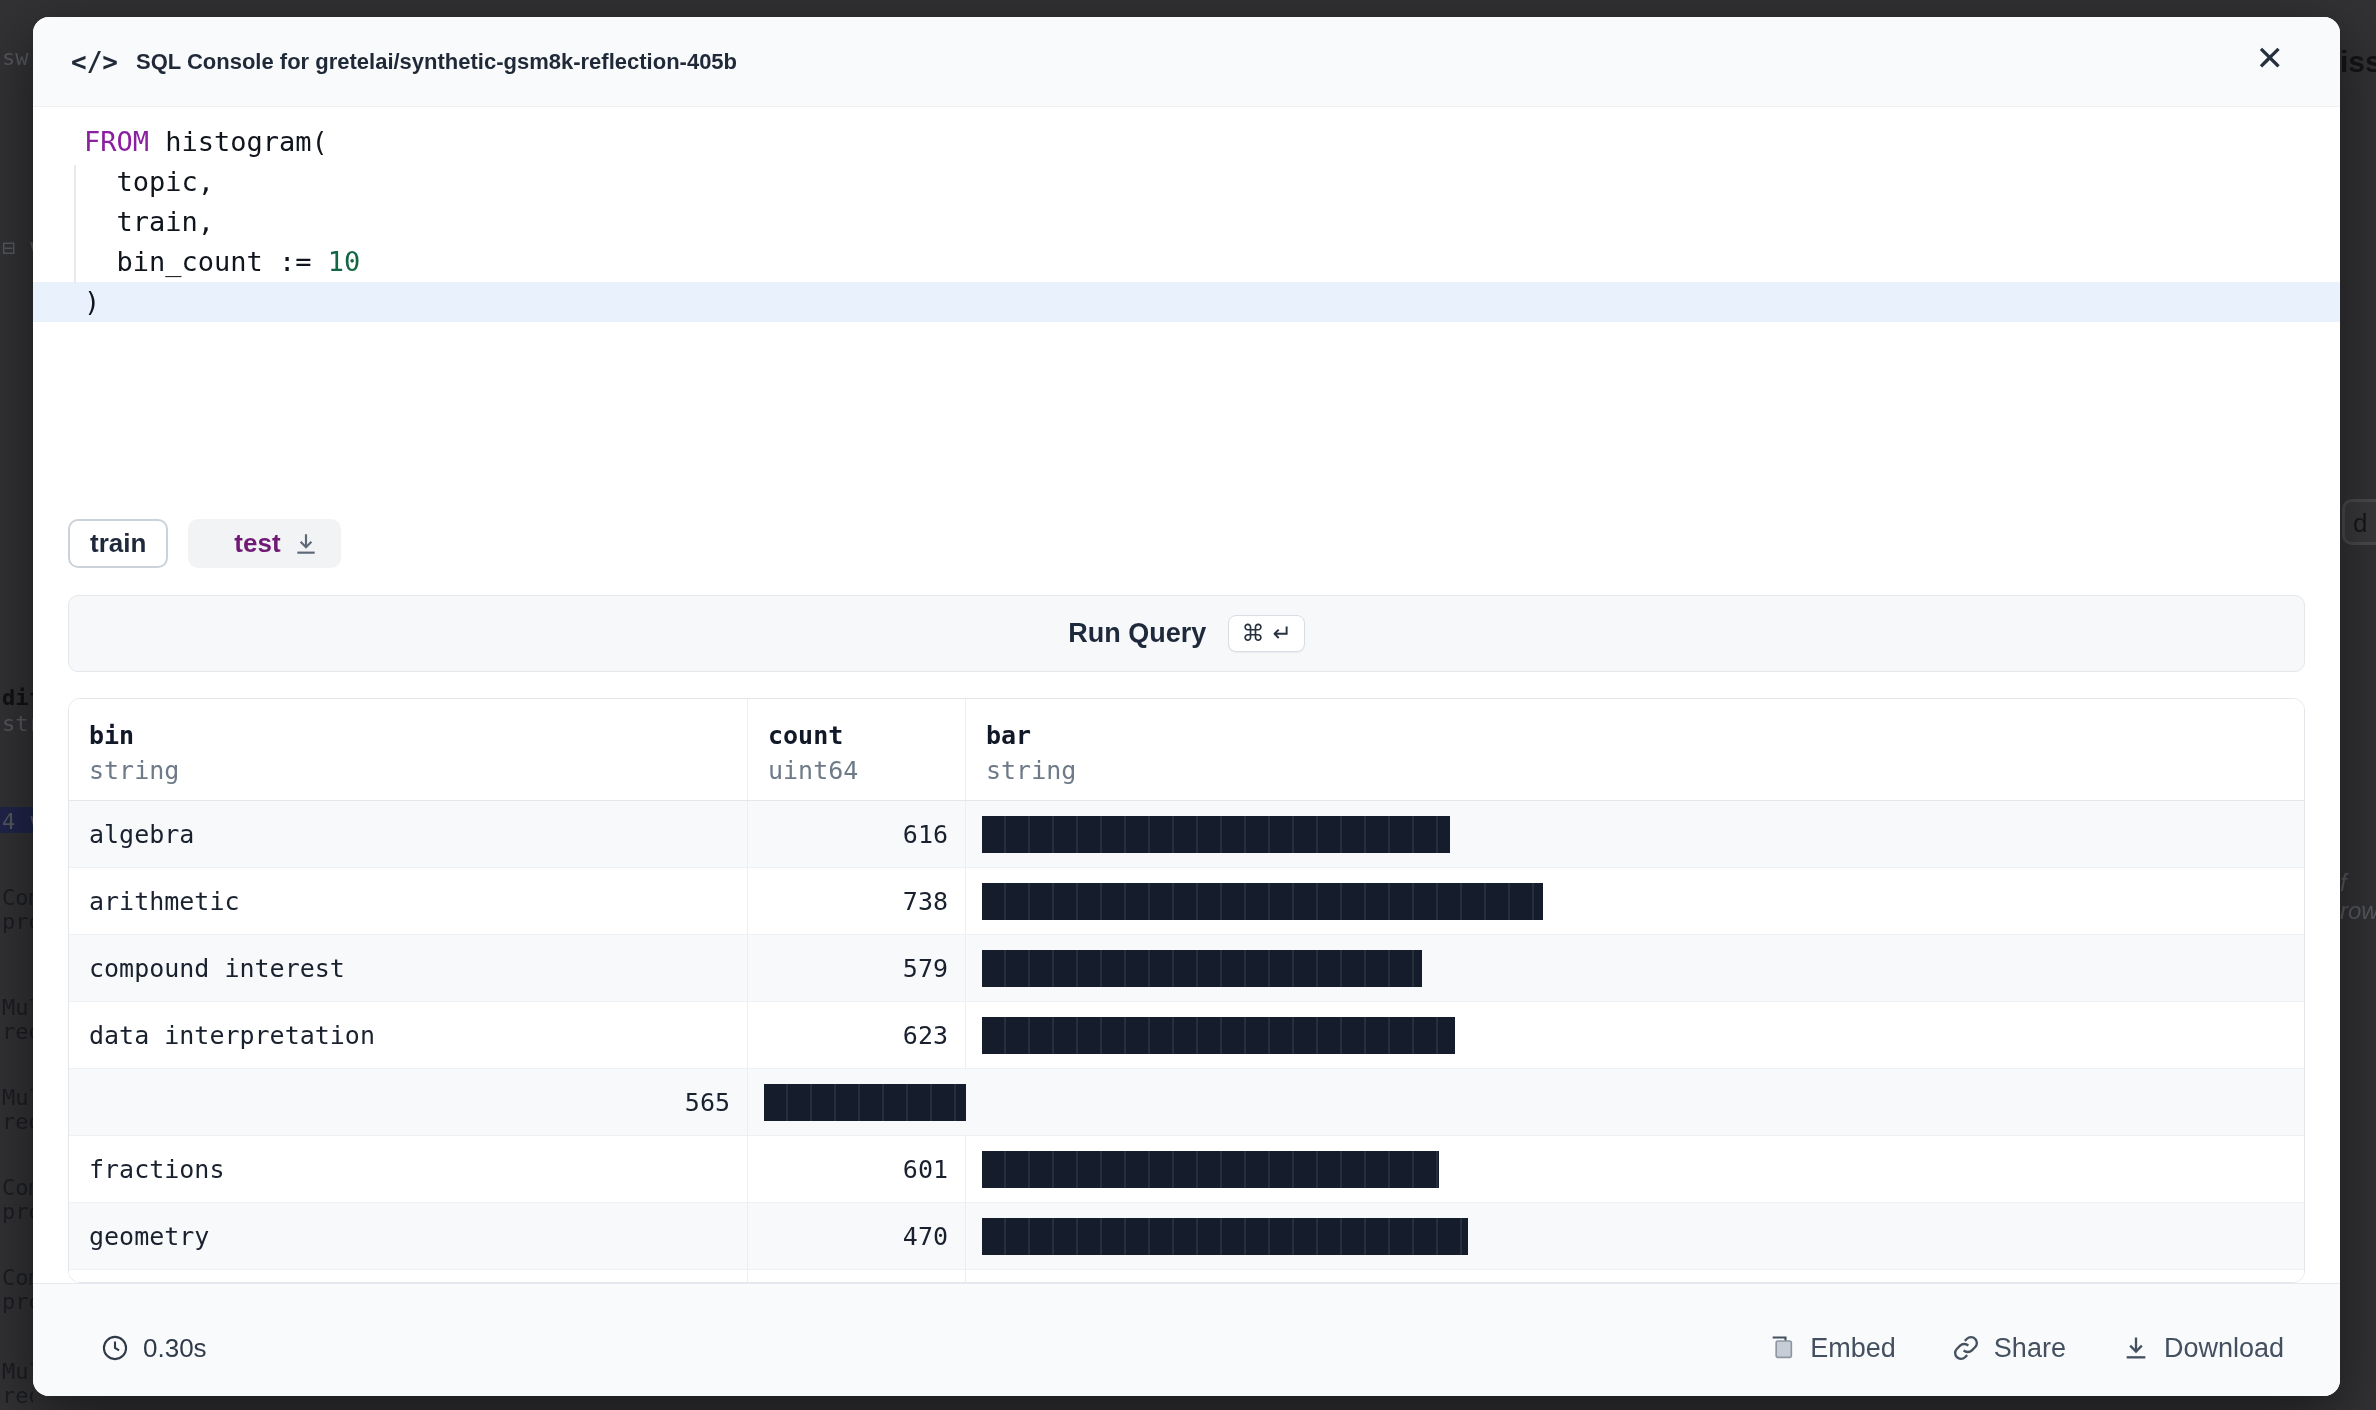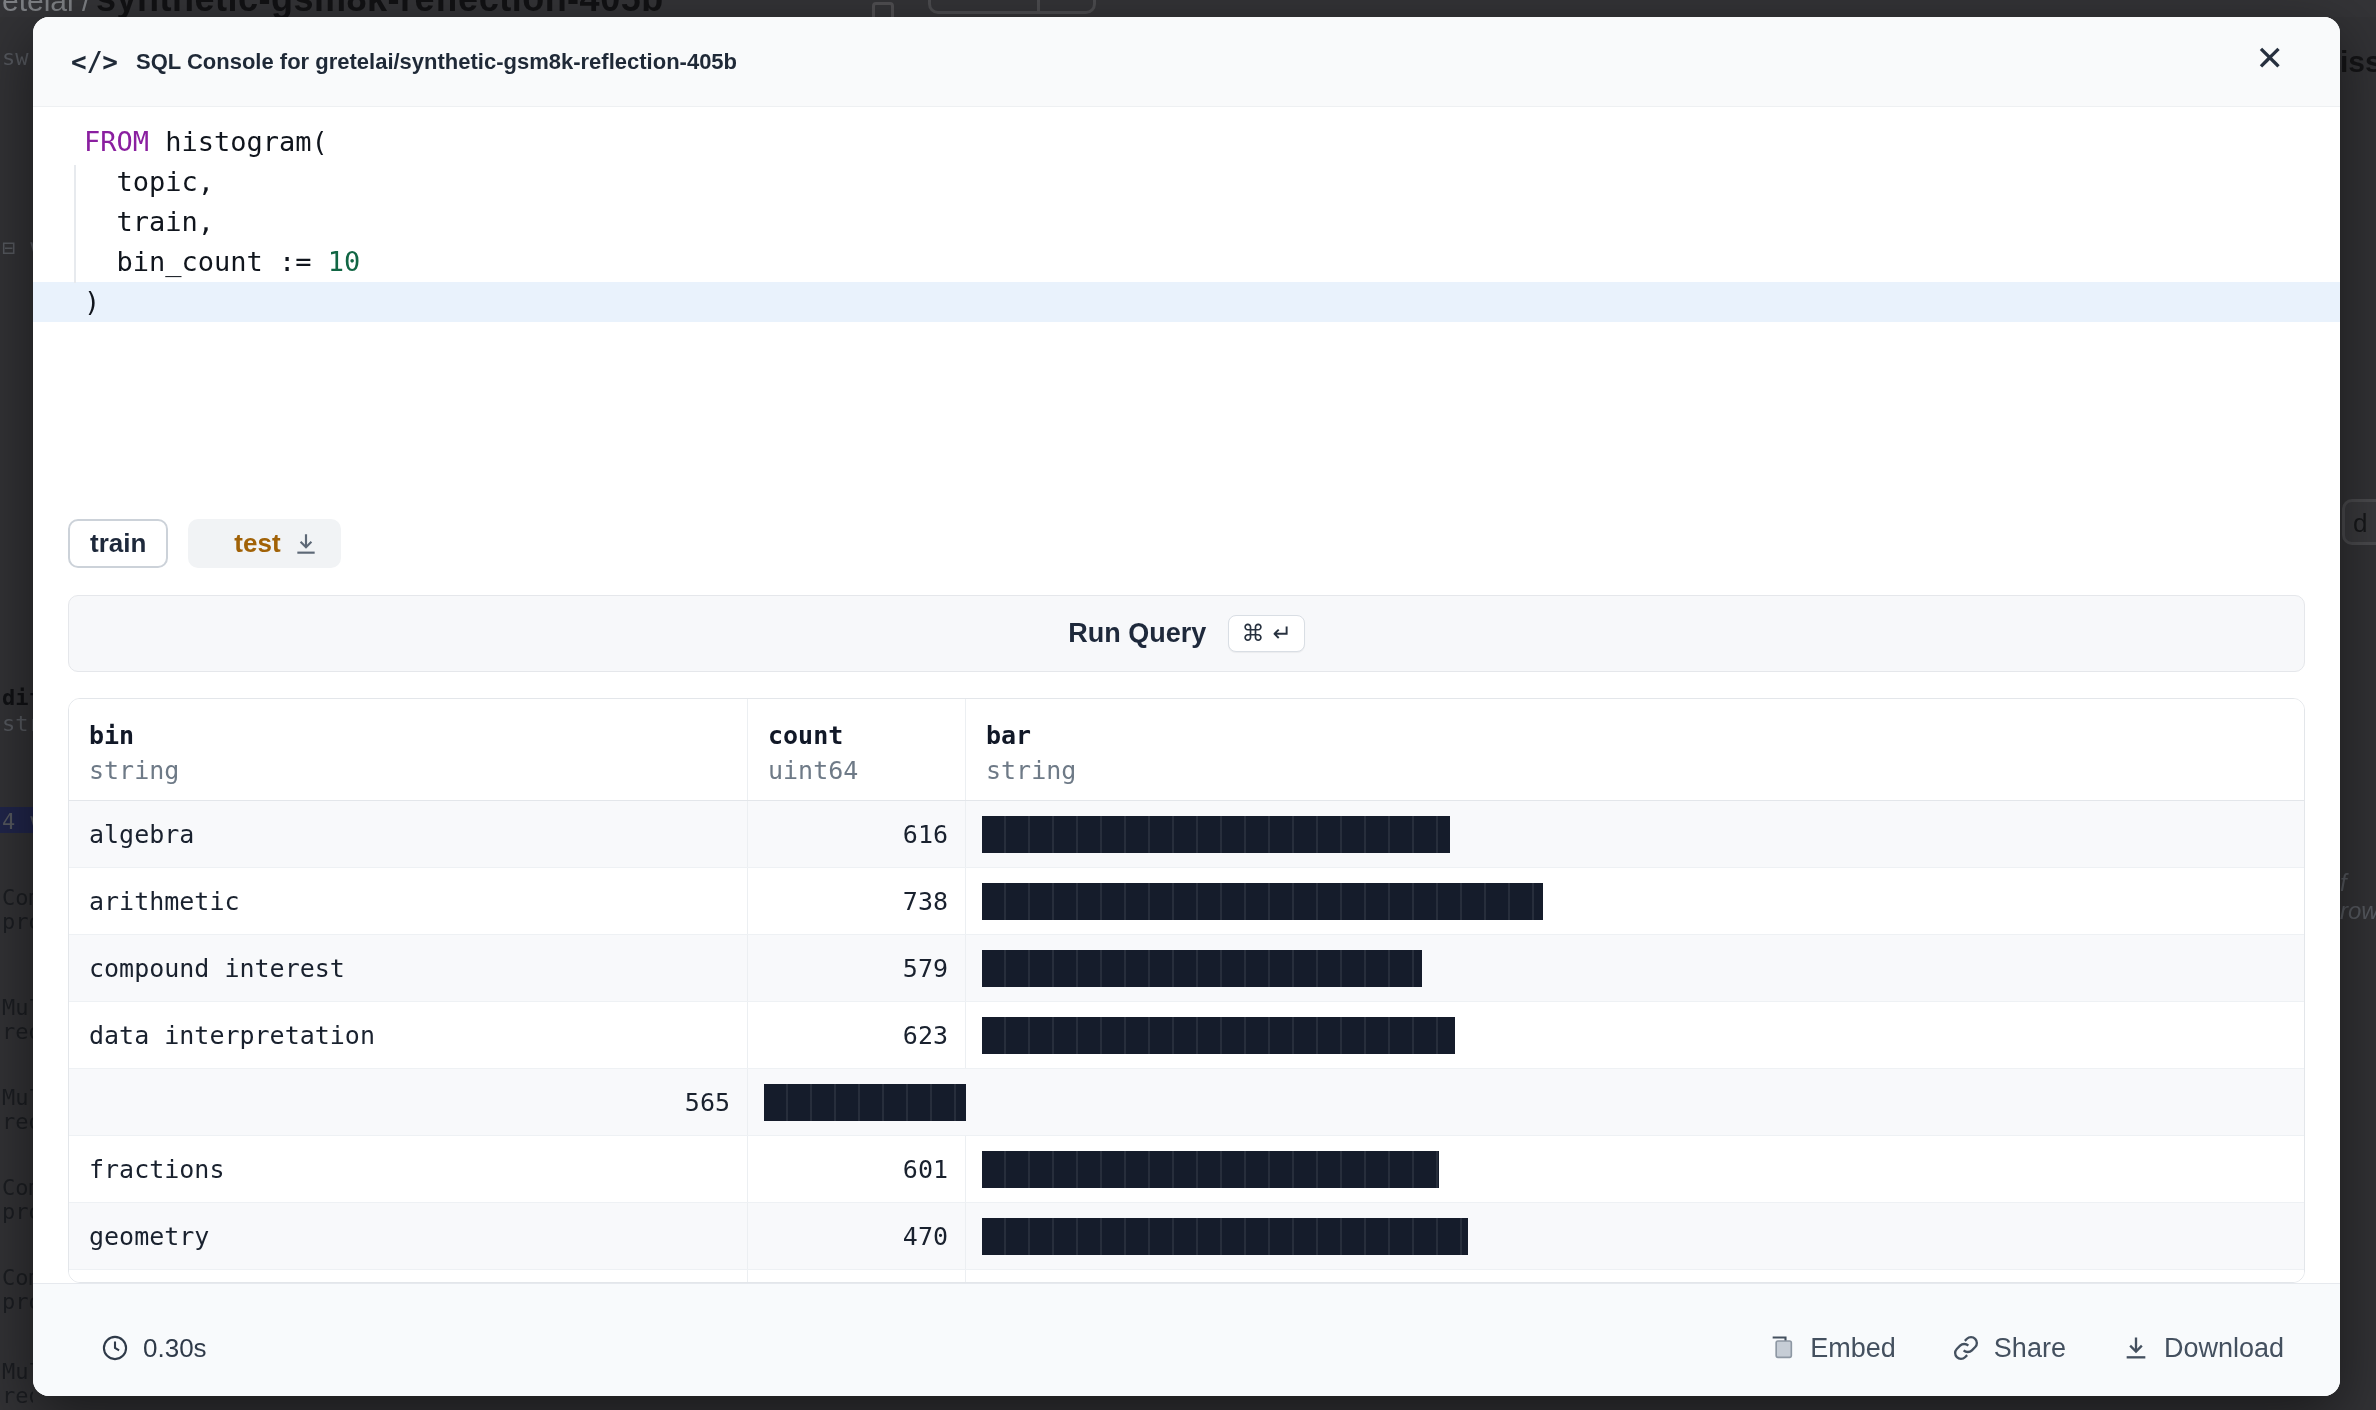--- a/index.html
+++ b/index.html
@@ -46,21 +46,21 @@
   .info-icon { margin-left:14px; display:inline-flex; }
   .vdivider { width:2px; height:36px; background:#d4d9de; margin:0 22px; }
   .loaded-text { font-size:26px; color:#111827; }
   .doc-link { margin-left:auto; display:flex; align-items:center; gap:12px; font-size:26px; color:#414e5e; cursor:pointer; }
   .duck-logo { width:28px; height:28px; border-radius:50%; background:#0a0a0a; position:relative; }
   .duck-logo::after { content:""; position:absolute; right:3px; top:10px; width:9px; height:9px; border-radius:50%; background:#ffffff; }
 
   .splits-row { position:absolute; left:35px; top:502px; display:flex; gap:20px; }
   .split-btn { height:49px; border-radius:10px; font-size:26px; font-weight:bold; display:flex; align-items:center; gap:12px; padding:0 20px; cursor:pointer; }
   .split-btn.active { background:#ffffff; border:2px solid #ccd2d9; color:#1e293b; }
-  .split-btn.inactive { background:#f1f3f5; border:2px solid transparent; color:#a16207;padding-left:44px; }
+  .split-btn.inactive { background:#f1f3f5; border:2px solid transparent; color:#701a75;padding-left:44px; }
 
   
   .run-btn { position:absolute; left:35px; top:578px; width:2237px; height:77px; background:#f7f8fa; border:1px solid #e5e7eb; border-radius:10px; display:flex; align-items:center; justify-content:center; gap:22px; cursor:pointer; }
   .run-label { font-size:27px; font-weight:bold; color:#1e293b; }
   .kbd-badge { background:#ffffff; border:1px solid #d9dee4; border-radius:8px; padding:4px 12px; display:flex; align-items:center; gap:8px; font-size:23px; color:#27313f; box-shadow:0 1px 1px rgba(0,0,0,.05); }
 
   
   .results { position:absolute; left:35px; top:681px; width:2237px; height:585px; border:1px solid #e3e6ea; border-radius:12px; overflow:hidden; background:#fff; }
   .thead { display:grid; grid-template-columns:679px 218px 1fr; height:102px; border-bottom:1px solid #e3e6ea; background:#fff; }
   .th { padding:22px 20px 0 20px; border-right:1px solid #eceff2; font-family:"DejaVu Sans Mono", monospace; }
@@ -80,28 +80,20 @@
   .duration { display:flex; align-items:center; gap:14px; font-size:26px; color:#2f3a49; }
   .footer-actions { margin-left:auto; display:flex; align-items:center; gap:56px; }
   .footer-btn { display:flex; align-items:center; gap:14px; font-size:27px; color:#44505f; cursor:pointer; }
   svg.ic { display:block; }
 </style>
 </head>
 <body>
 
 <div id="screen">
 
-  <div class="backdrop-top">
-    <div class="bd-crumb">etelai /</div>
-    <div class="bd-title">synthetic-gsm8k-reflection-405b</div>
-    <div class="bd-copy"></div>
-    <div class="bd-pill">
-        <div class="pill-div"></div>
-      </div>
-  </div>
   <div class="backdrop-left">
     <div class="blue-strip"></div>
   <div class="bg-frag dim" style="top: 28px;">sw</div>
       <div class="bg-frag dim" style="top: 218px;">⊟ ∨</div>
       <div class="bg-frag bold" style="top: 668px;">dif</div>
       <div class="bg-frag dim" style="top: 694px;">str</div>
       <div class="bg-frag dim" style="top: 792px;">4 ∨</div>
       <div class="bg-frag" style="top: 868px;">Com</div>
       <div class="bg-frag" style="top: 892px;">pro</div>
       <div class="bg-frag" style="top: 978px;">Mul</div>

